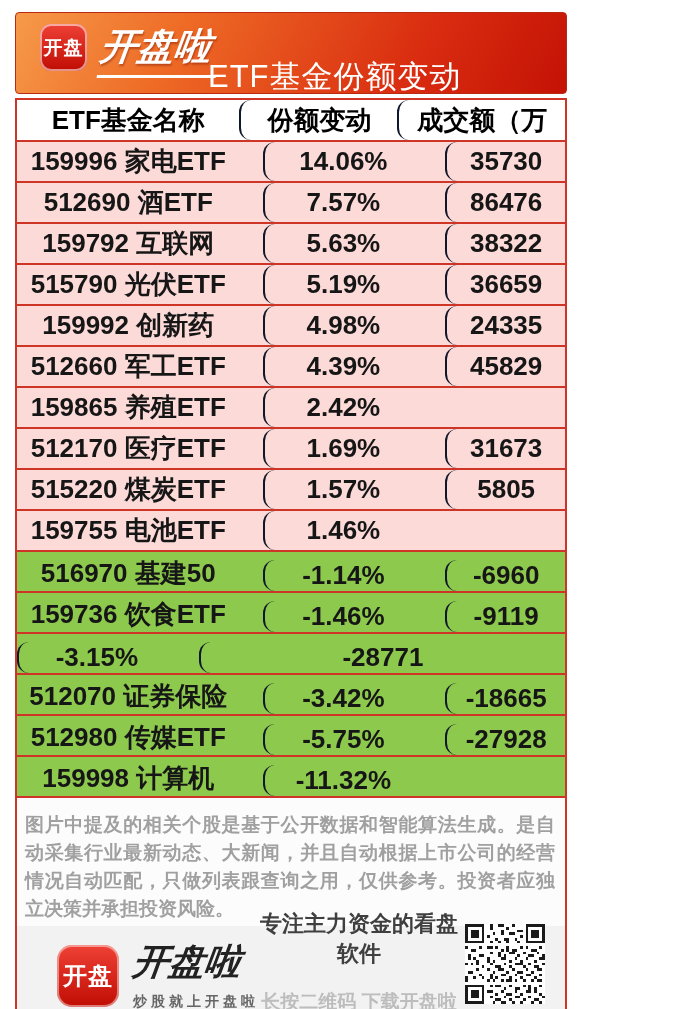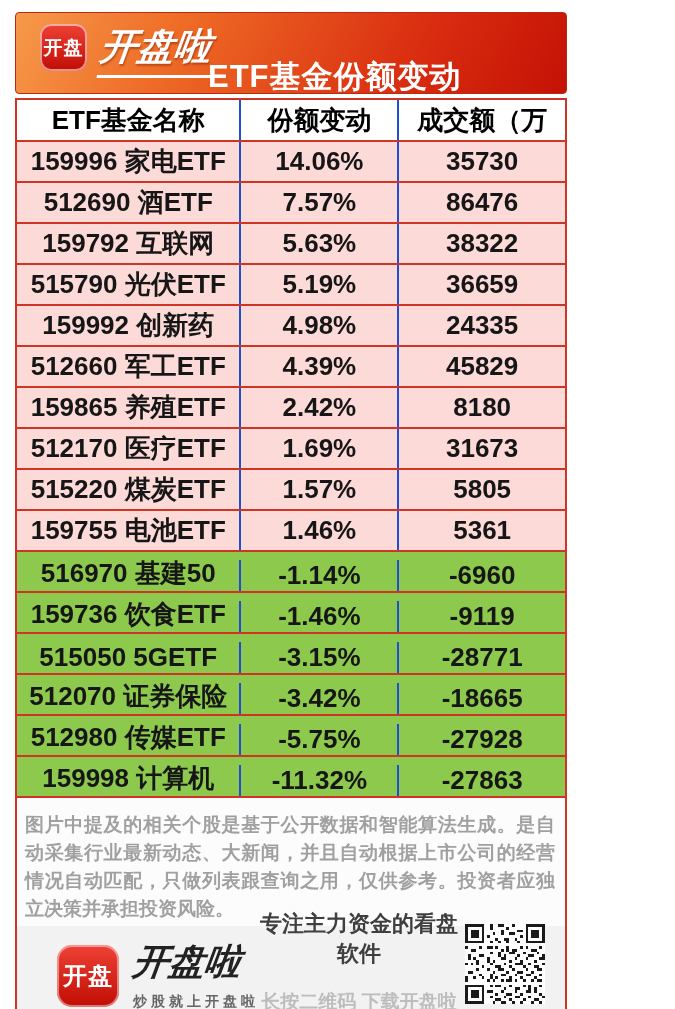--- a/index.html
+++ b/index.html
@@ -23,38 +23,38 @@
     color:#fff;font-weight:bold;font-size:19px;letter-spacing:1px;
   }
   .hlogo{
     position:absolute;left:84px;top:9px;color:#fff;font-size:37px;font-weight:bold;
     font-style:italic;transform:skewX(-7deg);padding:0 8px 3px 0;
     border-bottom:3px solid #ffffff;
     text-shadow:1px 2px 2px rgba(110,15,0,.4);
   }
   .htitle{
     position:absolute;left:192px;top:43px;color:#ffffff;
-    font-size:31px;font-weight:bold;letter-spacing:1px;
+    font-size:31px;font-weight:normal;letter-spacing:1px;
   }
 
   
   .body-box{border:2px solid #cf3527;background:#14b8a6;}
 
   
   .thead,.trow{display:flex;box-sizing:border-box;}
   .thead{height:40px;background:#ffffff;}
-  .trow{height:41px;border-top:2px solid #cf3527;}
+  .trow{height:41px;border-top:2px solid #cf3527;gap:24px;}
   .cell{
     display:flex;align-items:center;justify-content:center;box-sizing:border-box;
     font-weight:bold;color:#161616;font-size:26px;white-space:nowrap;
   }
   .c1{width:40.6%;}
   .c2{width:28.8%;}
   .c3{flex:1;}
-  .c2,.c3{border-left:2px solid #1d4ed8;}
+  .c2,.c3{border-left:2px solid #0f172a;border-radius:12px;}
   .thead .cell{color:#000;}
   .up{background:#fcdad8;}
   .down{background:#8dc94d;align-items:flex-end;}
 
   
   .disclaimer{
     border-top:2px solid #cf3527;background:#fdfcfc;
     color:#a0a0a0;font-weight:bold;font-size:19px;line-height:28px;
     padding:13px 10px 3px 8px;text-align:justify;
   }
@@ -130,66 +130,62 @@
         <div class="cell c3">24335</div>
       </div>
       <div class="trow up">
         <div class="cell c1">512660 军工ETF</div>
         <div class="cell c2">4.39%</div>
         <div class="cell c3">45829</div>
       </div>
       <div class="trow up">
         <div class="cell c1">159865 养殖ETF</div>
         <div class="cell c2">2.42%</div>
-        <div class="cell c3">8180</div>
       </div>
       <div class="trow up">
         <div class="cell c1">512170 医疗ETF</div>
         <div class="cell c2">1.69%</div>
         <div class="cell c3">31673</div>
       </div>
       <div class="trow up">
         <div class="cell c1">515220 煤炭ETF</div>
         <div class="cell c2">1.57%</div>
         <div class="cell c3">5805</div>
       </div>
       <div class="trow up">
         <div class="cell c1">159755 电池ETF</div>
         <div class="cell c2">1.46%</div>
-        <div class="cell c3">5361</div>
       </div>
       <div class="trow down">
         <div class="cell c1">516970 基建50</div>
         <div class="cell c2">-1.14%</div>
         <div class="cell c3">-6960</div>
       </div>
       <div class="trow down">
         <div class="cell c1">159736 饮食ETF</div>
         <div class="cell c2">-1.46%</div>
         <div class="cell c3">-9119</div>
       </div>
       <div class="trow down">
-        <div class="cell c1">515050 5GETF</div>
         <div class="cell c2">-3.15%</div>
         <div class="cell c3">-28771</div>
       </div>
       <div class="trow down">
         <div class="cell c1">512070 证券保险</div>
         <div class="cell c2">-3.42%</div>
         <div class="cell c3">-18665</div>
       </div>
       <div class="trow down">
         <div class="cell c1">512980 传媒ETF</div>
         <div class="cell c2">-5.75%</div>
         <div class="cell c3">-27928</div>
       </div>
       <div class="trow down">
         <div class="cell c1">159998 计算机</div>
         <div class="cell c2">-11.32%</div>
-        <div class="cell c3">-27863</div>
       </div>
     </div>
 
     <div class="disclaimer">图片中提及的相关个股是基于公开数据和智能算法生成。是自动采集行业最新动态、大新闻，并且自动根据上市公司的经营情况自动匹配，只做列表跟查询之用，仅供参考。投资者应独立决策并承担投资风险。</div>
 
     <div class="footer">
       <div class="fbadge">
         <span>开盘</span>
       </div>
       <div class="flogo-col">

